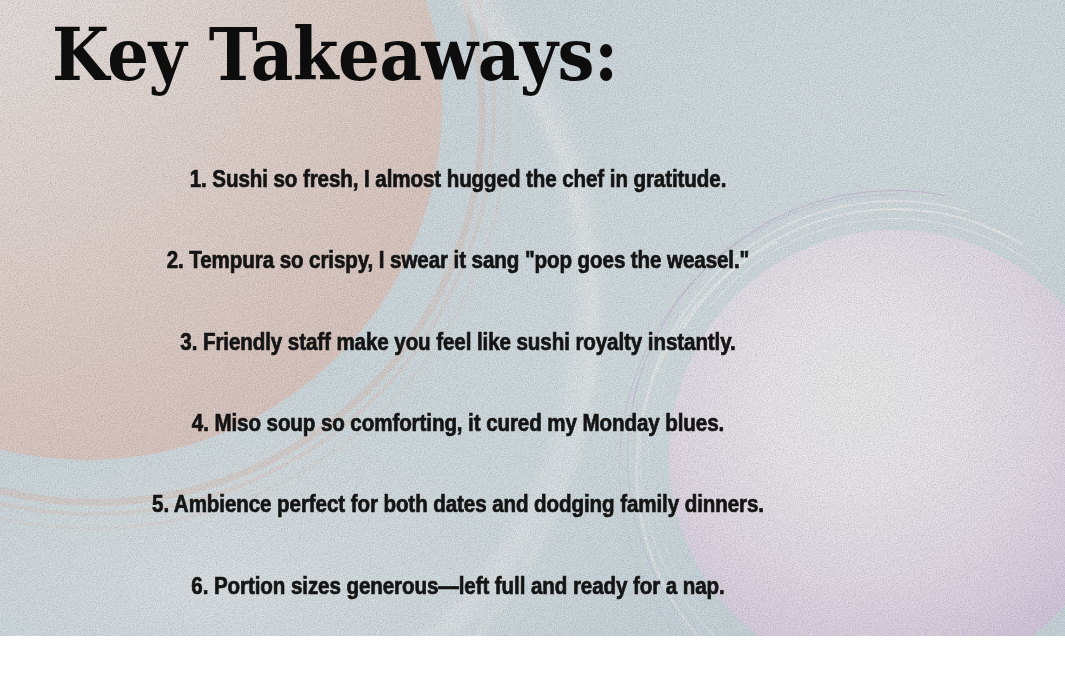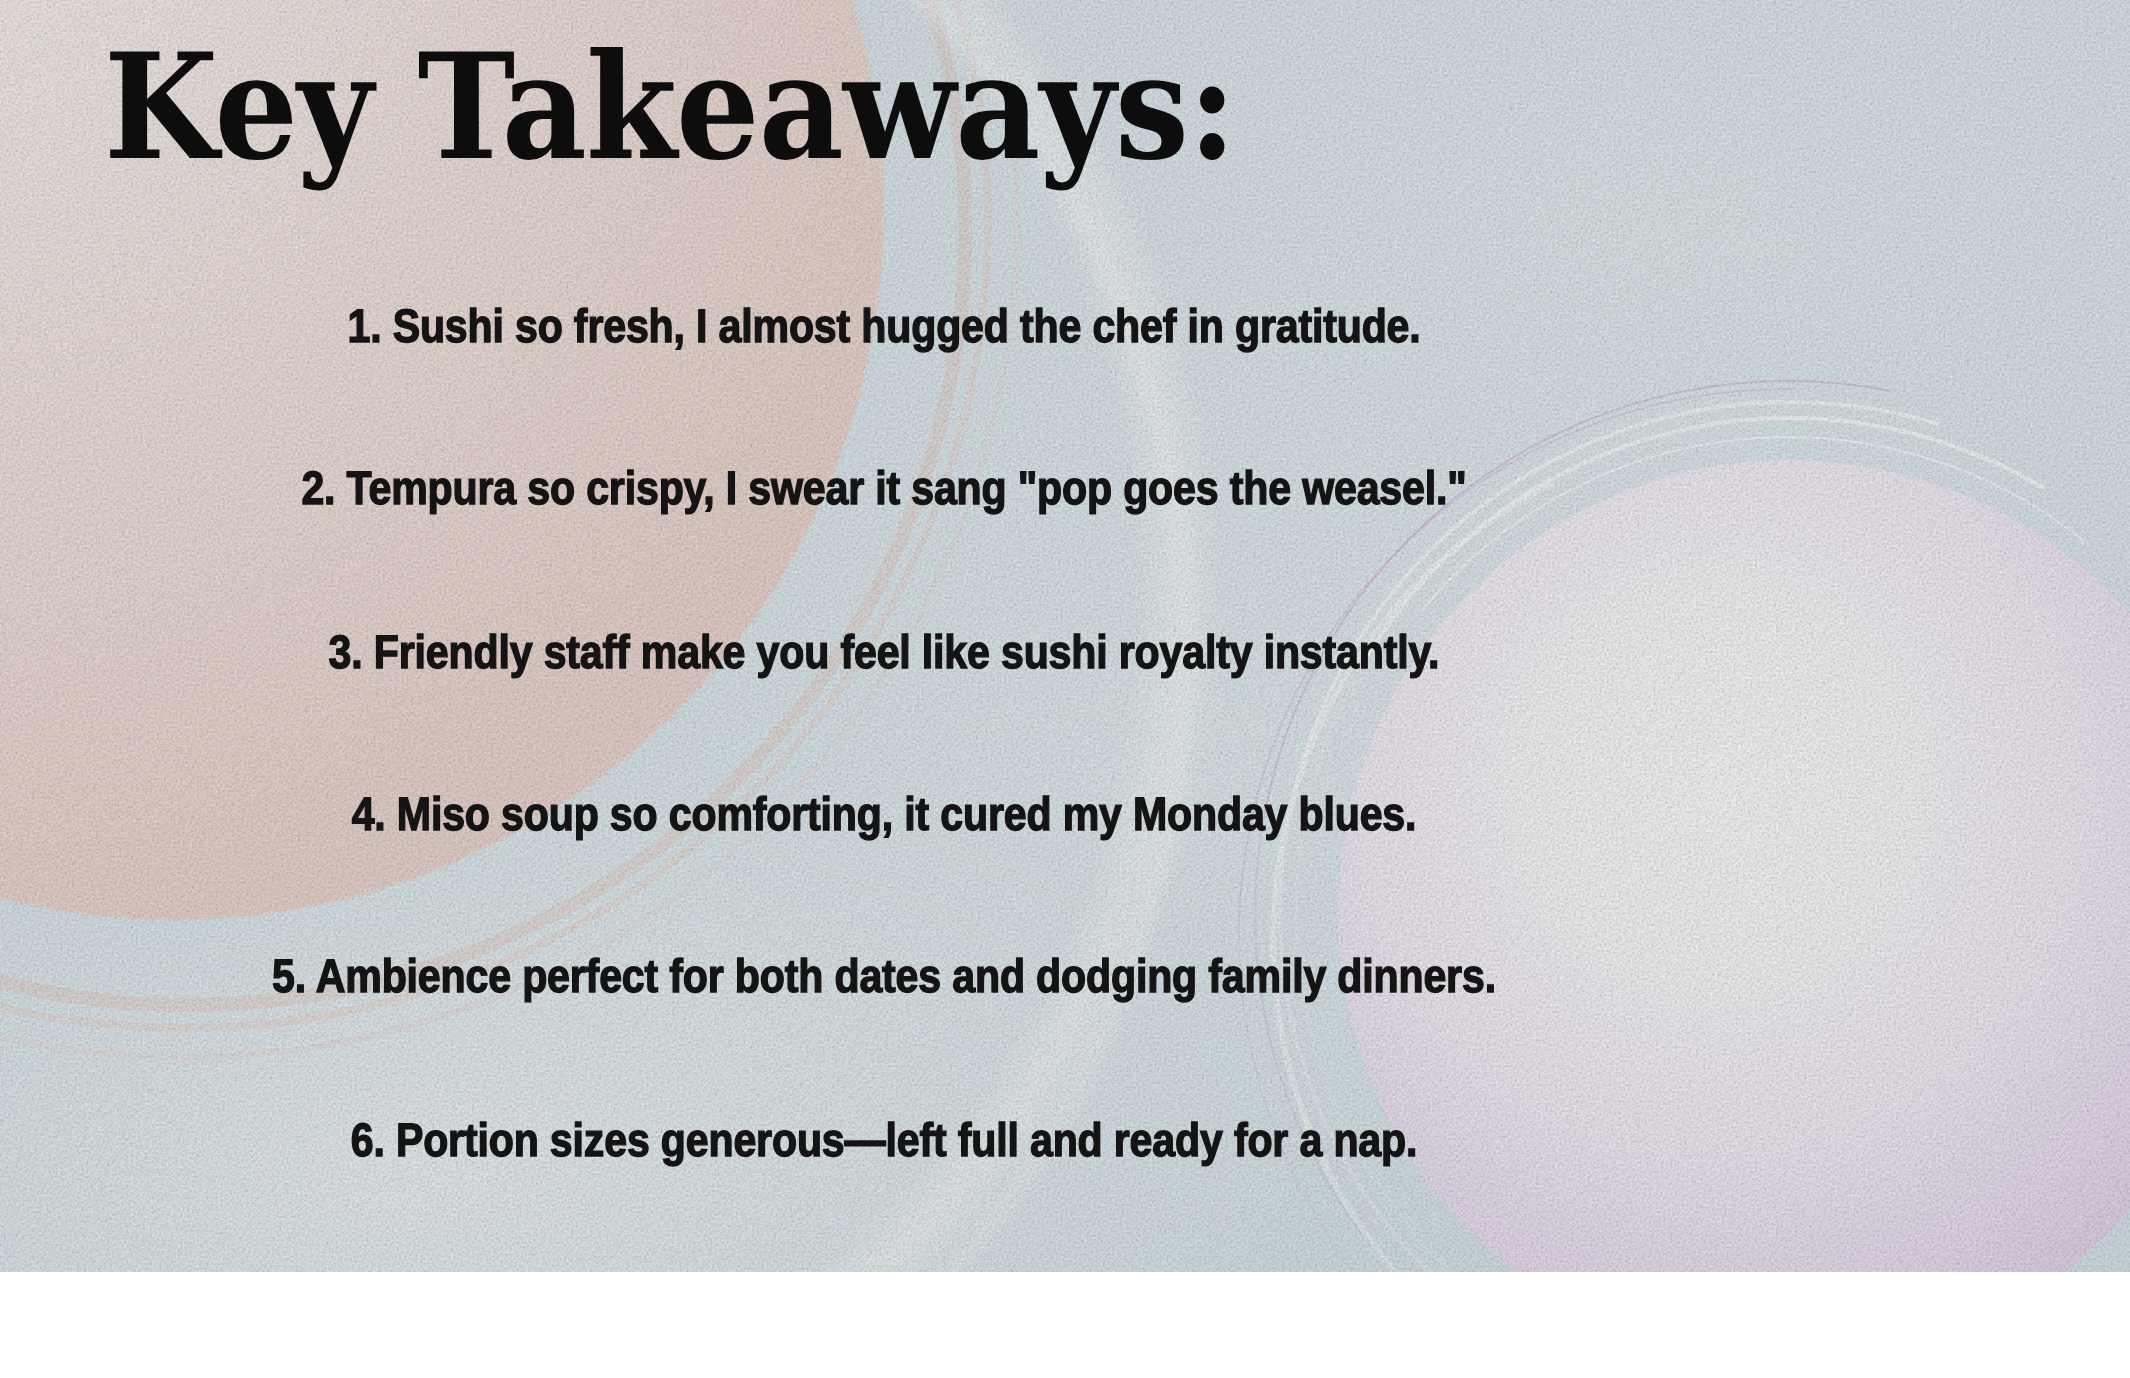--- a/index.html
+++ b/index.html
@@ -255,21 +255,21 @@
     transform: scaleX(0.90);
     transform-origin: left top;
     white-space: nowrap;
   }
 
   .list {
     position: absolute;
     left: 57px;
     top: 151px;
     width: 880px;
-    margin: 0;
+    margin: 16px;
     padding: 0;
     list-style: none;
   }
 
   .list-item {
     font-family: "Liberation Sans", "DejaVu Sans", sans-serif;
     font-weight: 700;
     font-size: 23.5px;
     line-height: 1.1;
     letter-spacing: -0.1px;

